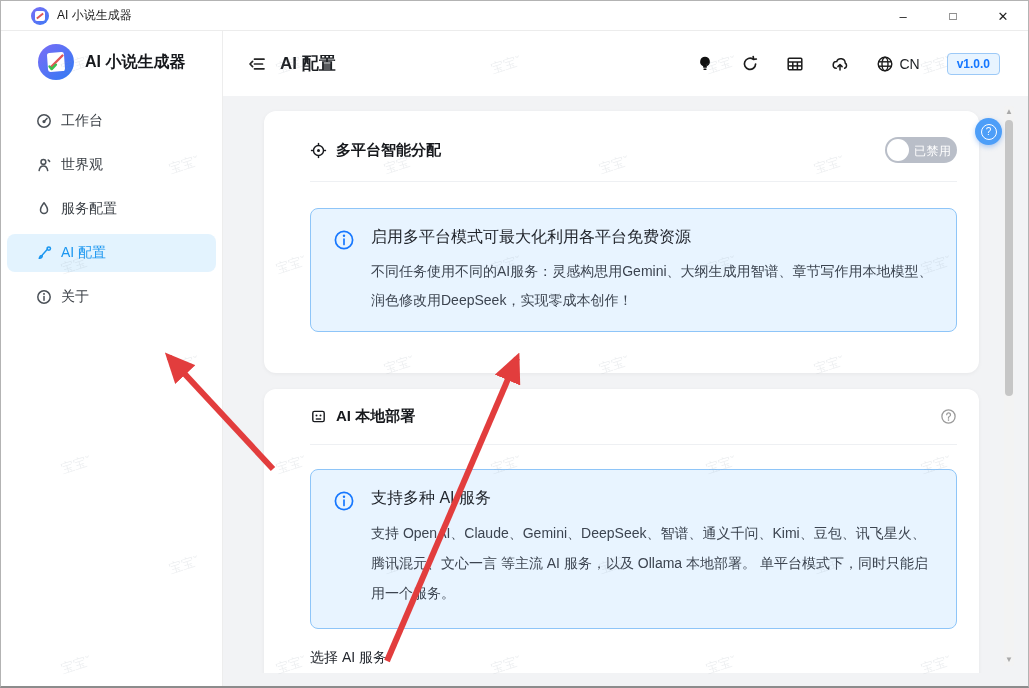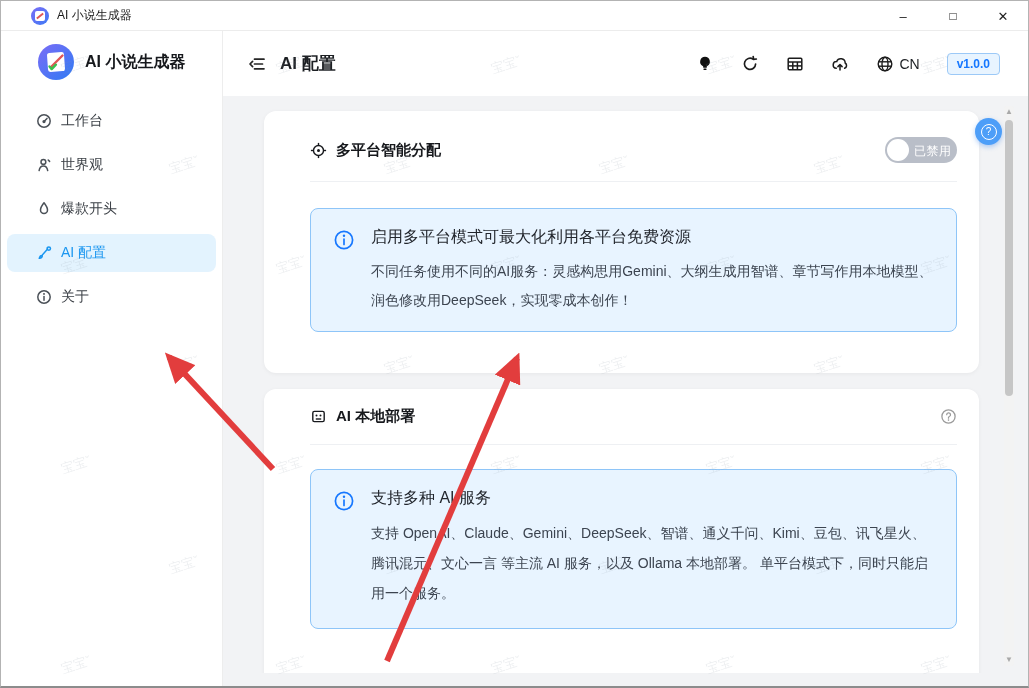--- a/index.html
+++ b/index.html
@@ -134,21 +134,21 @@
             </svg>
         </span>
         <span>世界观</span>
       </div>
       <div class="nav-item">
         <span class="nicon">
           <svg viewBox="0 0 16 16" fill="none" stroke-width="1.5">
               <path d="M8 1.8C5.9 4.5 4.5 6.6 4.5 9a3.5 3.5 0 0 0 7 0c0-2.4-1.4-4.5-3.5-7.2z" stroke-linejoin="round"></path>
             </svg>
         </span>
-        <span>爆款开头</span>
+        <span>服务配置</span>
       </div>
       <div class="nav-item active">
         <span class="nicon">
           <svg viewBox="0 0 16 16" fill="none" stroke-width="1.5">
               <path d="M3.4 13.3c.2-1.9 1-2.7 2.5-2.9L11.6 4" stroke-linecap="round"></path>
               <path d="M3.4 13.3c1.9-.2 2.7-1 2.9-2.5" stroke-linecap="round"></path>
               <circle cx="12.8" cy="3.6" r="1.7"></circle>
             </svg>
         </span>
         <span>AI 配置</span>
@@ -276,20 +276,21 @@
         <div class="divider"></div>
         <div class="info-box">
           <svg class="info-ico" viewBox="0 0 22 22" fill="none" stroke="#1677ff" stroke-width="1.7">
               <circle cx="11" cy="11" r="8.6"></circle>
               <line x1="11" y1="10" x2="11" y2="15.4" stroke-linecap="round"></line>
               <circle cx="11" cy="6.8" r="1.2" fill="#1677ff" stroke="none"></circle>
             </svg>
           <div class="info-title">支持多种 AI 服务</div>
           <div class="info-body" style="line-height:30px;">支持 OpenAI、Claude、Gemini、DeepSeek、智谱、通义千问、Kimi、豆包、讯飞星火、腾讯混元、文心一言 等主流 AI 服务，以及 Ollama 本地部署。 单平台模式下，同时只能启用一个服务。</div>
         </div>
+        <div class="select-label">选择 AI 服务</div>
 
       </div>
 
       <div class="scrollbar">
         <div class="sb-arrow" style="top:2px;">▲</div>
         <div class="sb-thumb"></div>
         <div class="sb-arrow" style="bottom:2px;">▼</div>
       </div>
 
       <div class="float-help">

